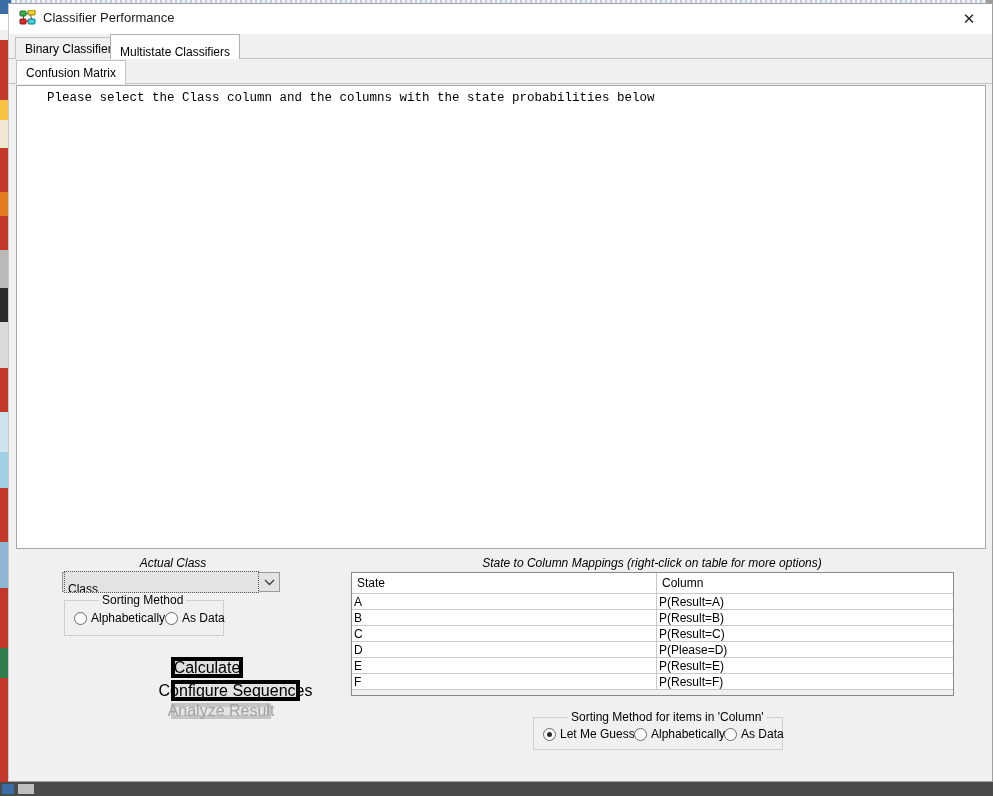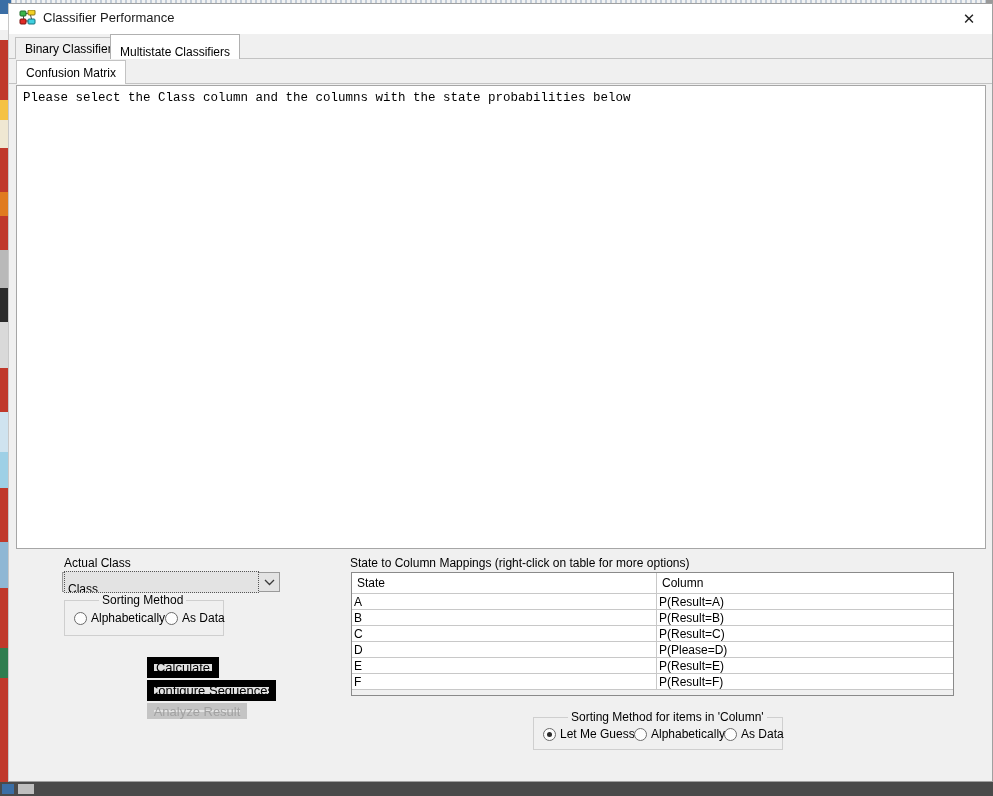--- a/index.html
+++ b/index.html
@@ -206,20 +206,21 @@
   #message-panel {
     position: absolute;
     left: 7px;
     top: 81px;
     width: 970px;
     height: 464px;
     background: #ffffff;
     border: 1px solid #a6a6a6;
     box-sizing: border-box;
     overflow: hidden;
+    padding-left: 24px;
   }
   #message-text {
     margin: 5px 0 0 6px;
     font-family: "Liberation Mono", "DejaVu Sans Mono", monospace;
     font-size: 12.5px;
     color: #000;
     white-space: pre;
   }
 
   
@@ -227,24 +228,25 @@
     position: absolute;
     left: 7px;
     top: 549px;
     width: 970px;
     height: 222px;
     background: #f0f0f0;
   }
 
   .group-caption {
     position: absolute;
-    text-align: left;
+    text-align: center;
     font-size: 12px;
     color: #000;
     white-space: nowrap;
+    font-style: italic;
   }
 
   
   #actual-class-caption {
     left: 48px; top: 3px; width: 218px;
   }
   #actual-class-combo {
     position: absolute;
     left: 46px; top: 19px;
     width: 218px; height: 20px;
@@ -328,29 +330,30 @@
     left: 3px; top: 3px;
     width: 5px; height: 5px;
     border-radius: 50%;
     background: #2b2b2b;
   }
 
   
   .btn {
     position: absolute;
     background: #e1e1e1;
-    border: 7px solid #000000;
+    border: 4px solid #000000;
     box-sizing: border-box;
     display: flex;
     align-items: center;
     justify-content: center;
-    font-size: 13px;
+    font-size: 16px;
     color: #000;
     cursor: default;
     white-space: nowrap;
+    margin-left: 24px;
   }
   .btn.disabled {
     color: #a2a2a2;
     border-color: #c4c4c4;
     background: #e4e4e4;
   }
   #calculate-button { left: 131px; top: 104px; width: 72px; height: 21px; }
   #configure-sequences-button { left: 131px; top: 127px; width: 129px; height: 21px; }
   #analyze-result-button { left: 131px; top: 150px; width: 100px; height: 16px; }
 

